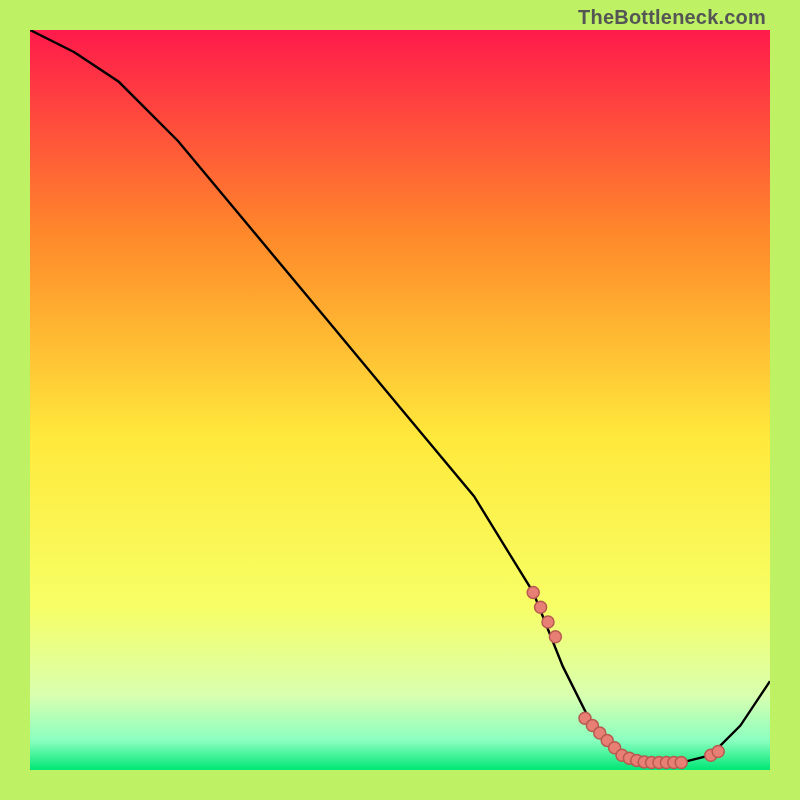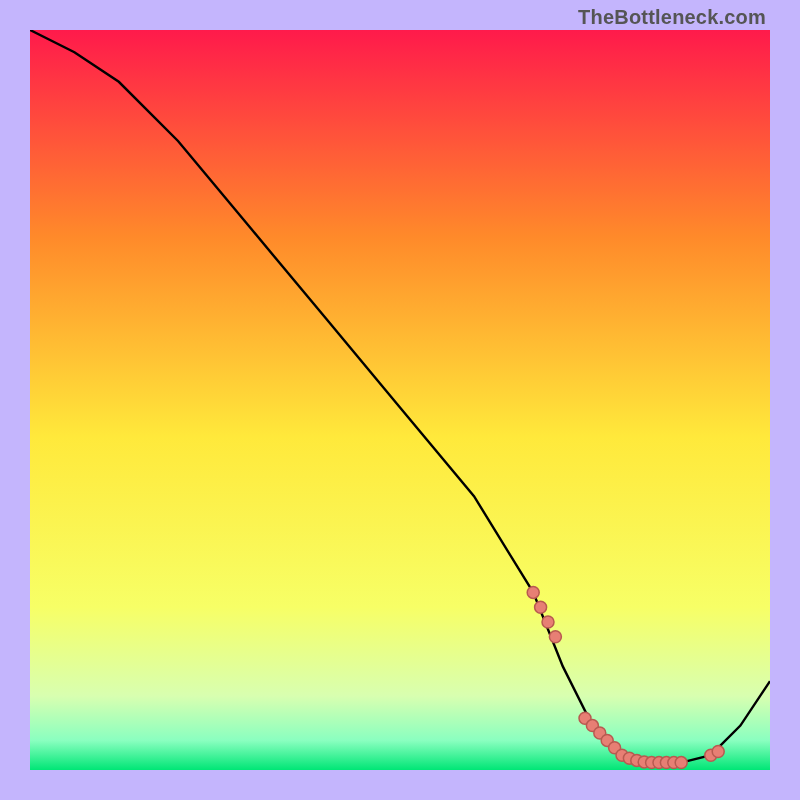--- a/index.html
+++ b/index.html
@@ -8,21 +8,21 @@
     width: 800px;
     height: 800px;
     background: #000;
     overflow: hidden;
     font-family: Arial, Helvetica, sans-serif;
   }
   .frame {
     position: relative;
     width: 800px;
     height: 800px;
-    background: #c4b5fd;
+    background: #bef264;
   }
   .plot-area {
     position: absolute;
     left: 30px;
     top: 30px;
     width: 740px;
     height: 740px;
     overflow: hidden;
   }
   .gradient-bg {

